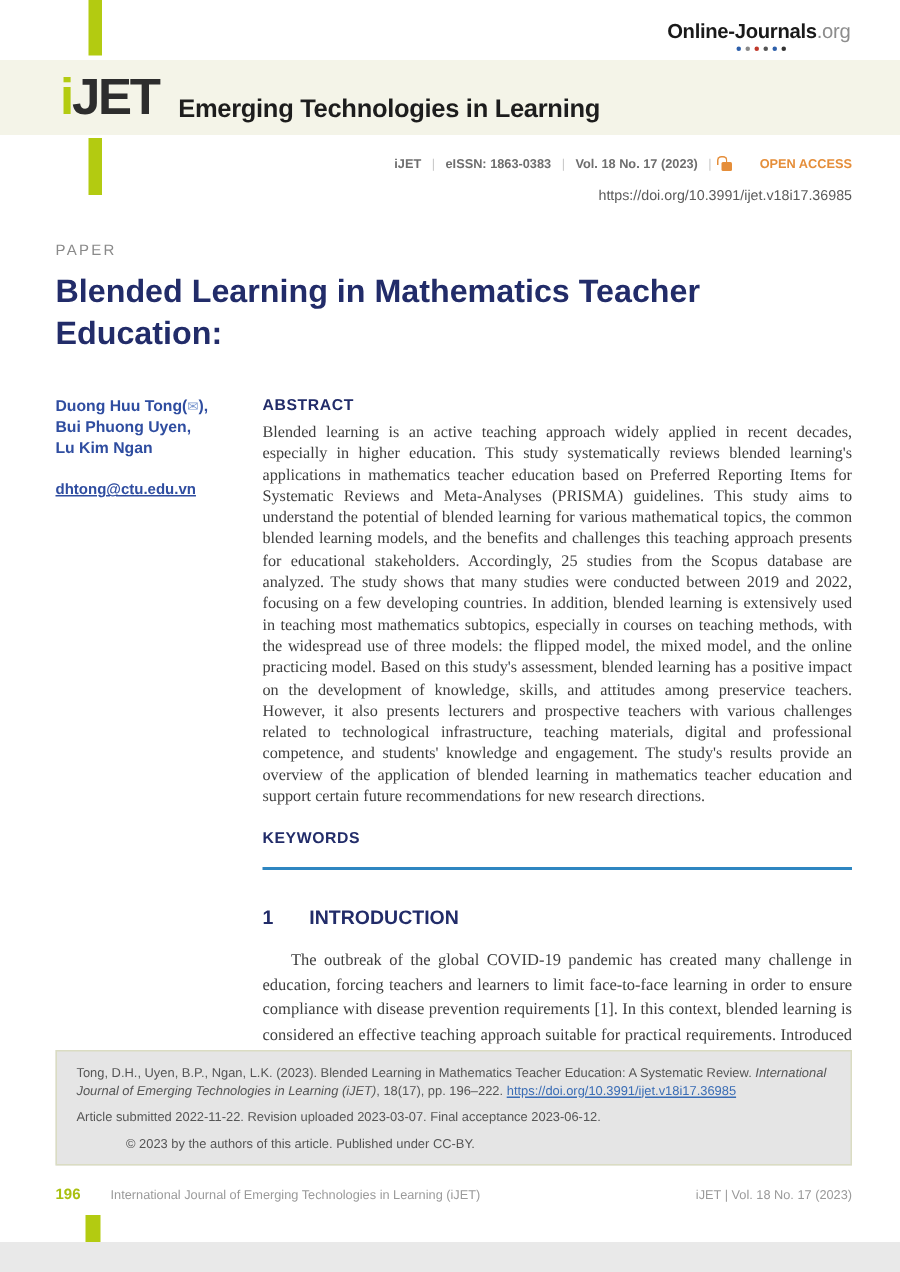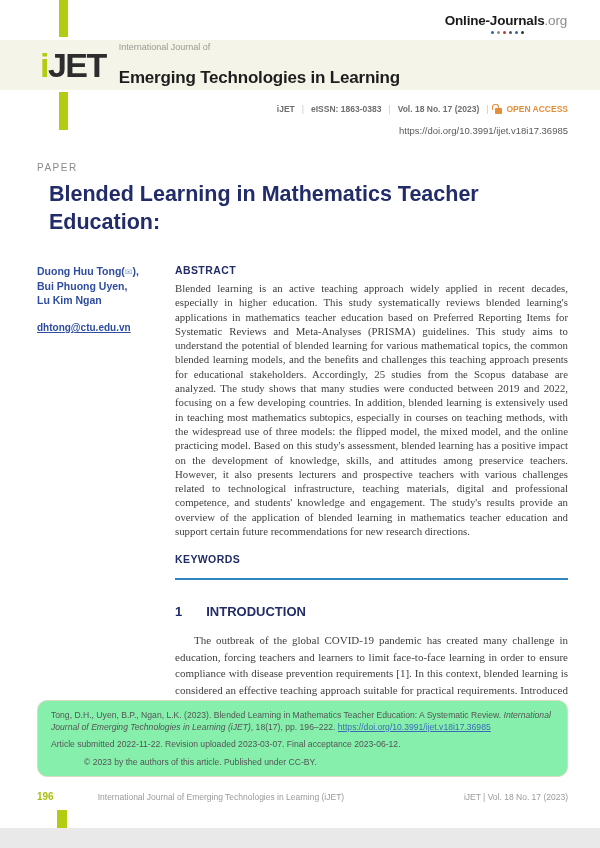--- a/index.html
+++ b/index.html
@@ -29,30 +29,30 @@
   .logo-i { color:#b3cb11; }
   .logo-jet { color:#2d2d2d; }
   .journal-names { margin-left:13px; }
   .journal-small { font-size:9px; color:#9a9a94; margin-bottom:1px; }
   .journal-name { font-size:17px; font-weight:700; color:#1d1d1d; letter-spacing:-0.2px;margin-top:16px; }
 
   
   .meta-row { position:absolute; top:104px; right:32px; display:flex; gap:7px;
     align-items:center; font-size:8.5px; font-weight:700; color:#6e6e6e; }
   .meta-sep { color:#c8c8c8; font-weight:400; }
-  .open-access { color:#e58e3a; display:flex; align-items:center; gap:4px; }
+  .open-access { color:#e58e3a; display:flex; align-items:center; gap:18px; }
   .lock { position:relative; width:7px; height:6px; background:#e58e3a; border-radius:1px; margin-top:3px; }
   .lock::before { content:""; position:absolute; left:-3px; top:-4px; width:5px; height:5px;
     border:1.4px solid #e58e3a; border-bottom:none; border-radius:3px 3px 0 0; }
   .doi-row { position:absolute; top:125px; right:32px; font-size:9.5px; color:#5a5a5a; text-decoration:none; }
 
   
   .content { position:absolute; top:150px; left:37px; width:531px; }
   .paper-label { font-size:10px; letter-spacing:1.5px; color:#8a8a8a; margin-bottom:7px;margin-top:12px; }
-  .title { font-size:21.5px; line-height:28px; font-weight:700; color:#222c69; margin-bottom:28px;margin-left:12px; }
+  .title { font-size:21.5px; line-height:28px; font-weight:700; color:#222c69; margin-bottom:28px; }
 
   .columns { display:flex; }
   .left-col { width:120px; flex:none; margin-right:18px; }
   .author-line { font-size:10.5px; font-weight:700; color:#2f4da0; line-height:14px; }
   .envelope { font-weight:400; font-size:9px; color:#7f9bd0; }
   .affiliation { margin-top:13px; font-size:10px; color:#7d7d7d; line-height:13px; }
   .email { margin-top:15px; display:inline-block; font-size:10px; font-weight:700;
     color:#2f4da0; text-decoration:underline; }
 
   .right-col { flex:1; }
@@ -63,30 +63,30 @@
   .kw-label { margin-top:15px; }
   .keywords { font-size:10.8px; line-height:14px; }
   .rule { height:2px; background:#2e86c1; margin:13px 0 24px; }
 
   .intro-heading { display:flex; gap:24px; font-size:13px; font-weight:700;
     color:#222c69; margin-bottom:13px; }
   .intro-para { font-size:11px; line-height:16.4px; text-align:justify; text-indent:19px; }
 
   
   .citation-box { position:absolute; top:700px; left:37px; width:531px;
-    background:#86efac; border:1px solid #dadcc2; border-radius:10px;
+    background:#e5e5e5; border:1px solid #dadcc2; border-radius:0;
     padding:9px 13px 8px; font-size:8.6px; color:#555; line-height:11.5px; }
   .citation-box p { margin-bottom:6px; }
   .citation-box p:last-child { margin-bottom:0;padding-left:33px; }
   .cite-journal { font-style:italic; }
   .cite-link { color:#3a6db5; text-decoration:underline; }
 
   
   .footer-row { position:absolute; top:791px; left:37px; right:32px;
-    display:flex; align-items:baseline; font-size:8.5px; color:#9a9a9a;gap:24px; }
+    display:flex; align-items:baseline; font-size:8.5px; color:#9a9a9a; }
   .page-num { color:#a9c010; font-weight:700; font-size:10px; margin-right:20px; }
   .footer-journal { flex:1; }
   .footer-issue { text-align:right; }
 </style>
 </head>
 <body>
 
 <div class="page">
 
   <div class="bar bar-top"></div>
@@ -101,21 +101,20 @@
       <span style="background: rgb(85, 85, 85);"></span>
       <span style="background: rgb(45, 95, 170);"></span>
       <span style="background: rgb(51, 51, 51);"></span>
     </div>
 
   <div class="masthead">
     <div class="logo">
       <span class="logo-i">i</span><span class="logo-jet">JET</span>
     </div>
     <div class="journal-names">
-      <div class="journal-small">International Journal of</div>
       <div class="journal-name">Emerging Technologies in Learning</div>
     </div>
   </div>
 
   <div class="bar bar-mid"></div>
 
   <div class="meta-row">
     <span>iJET</span>
     <span class="meta-sep">|</span>
     <span>eISSN: 1863-0383</span>

